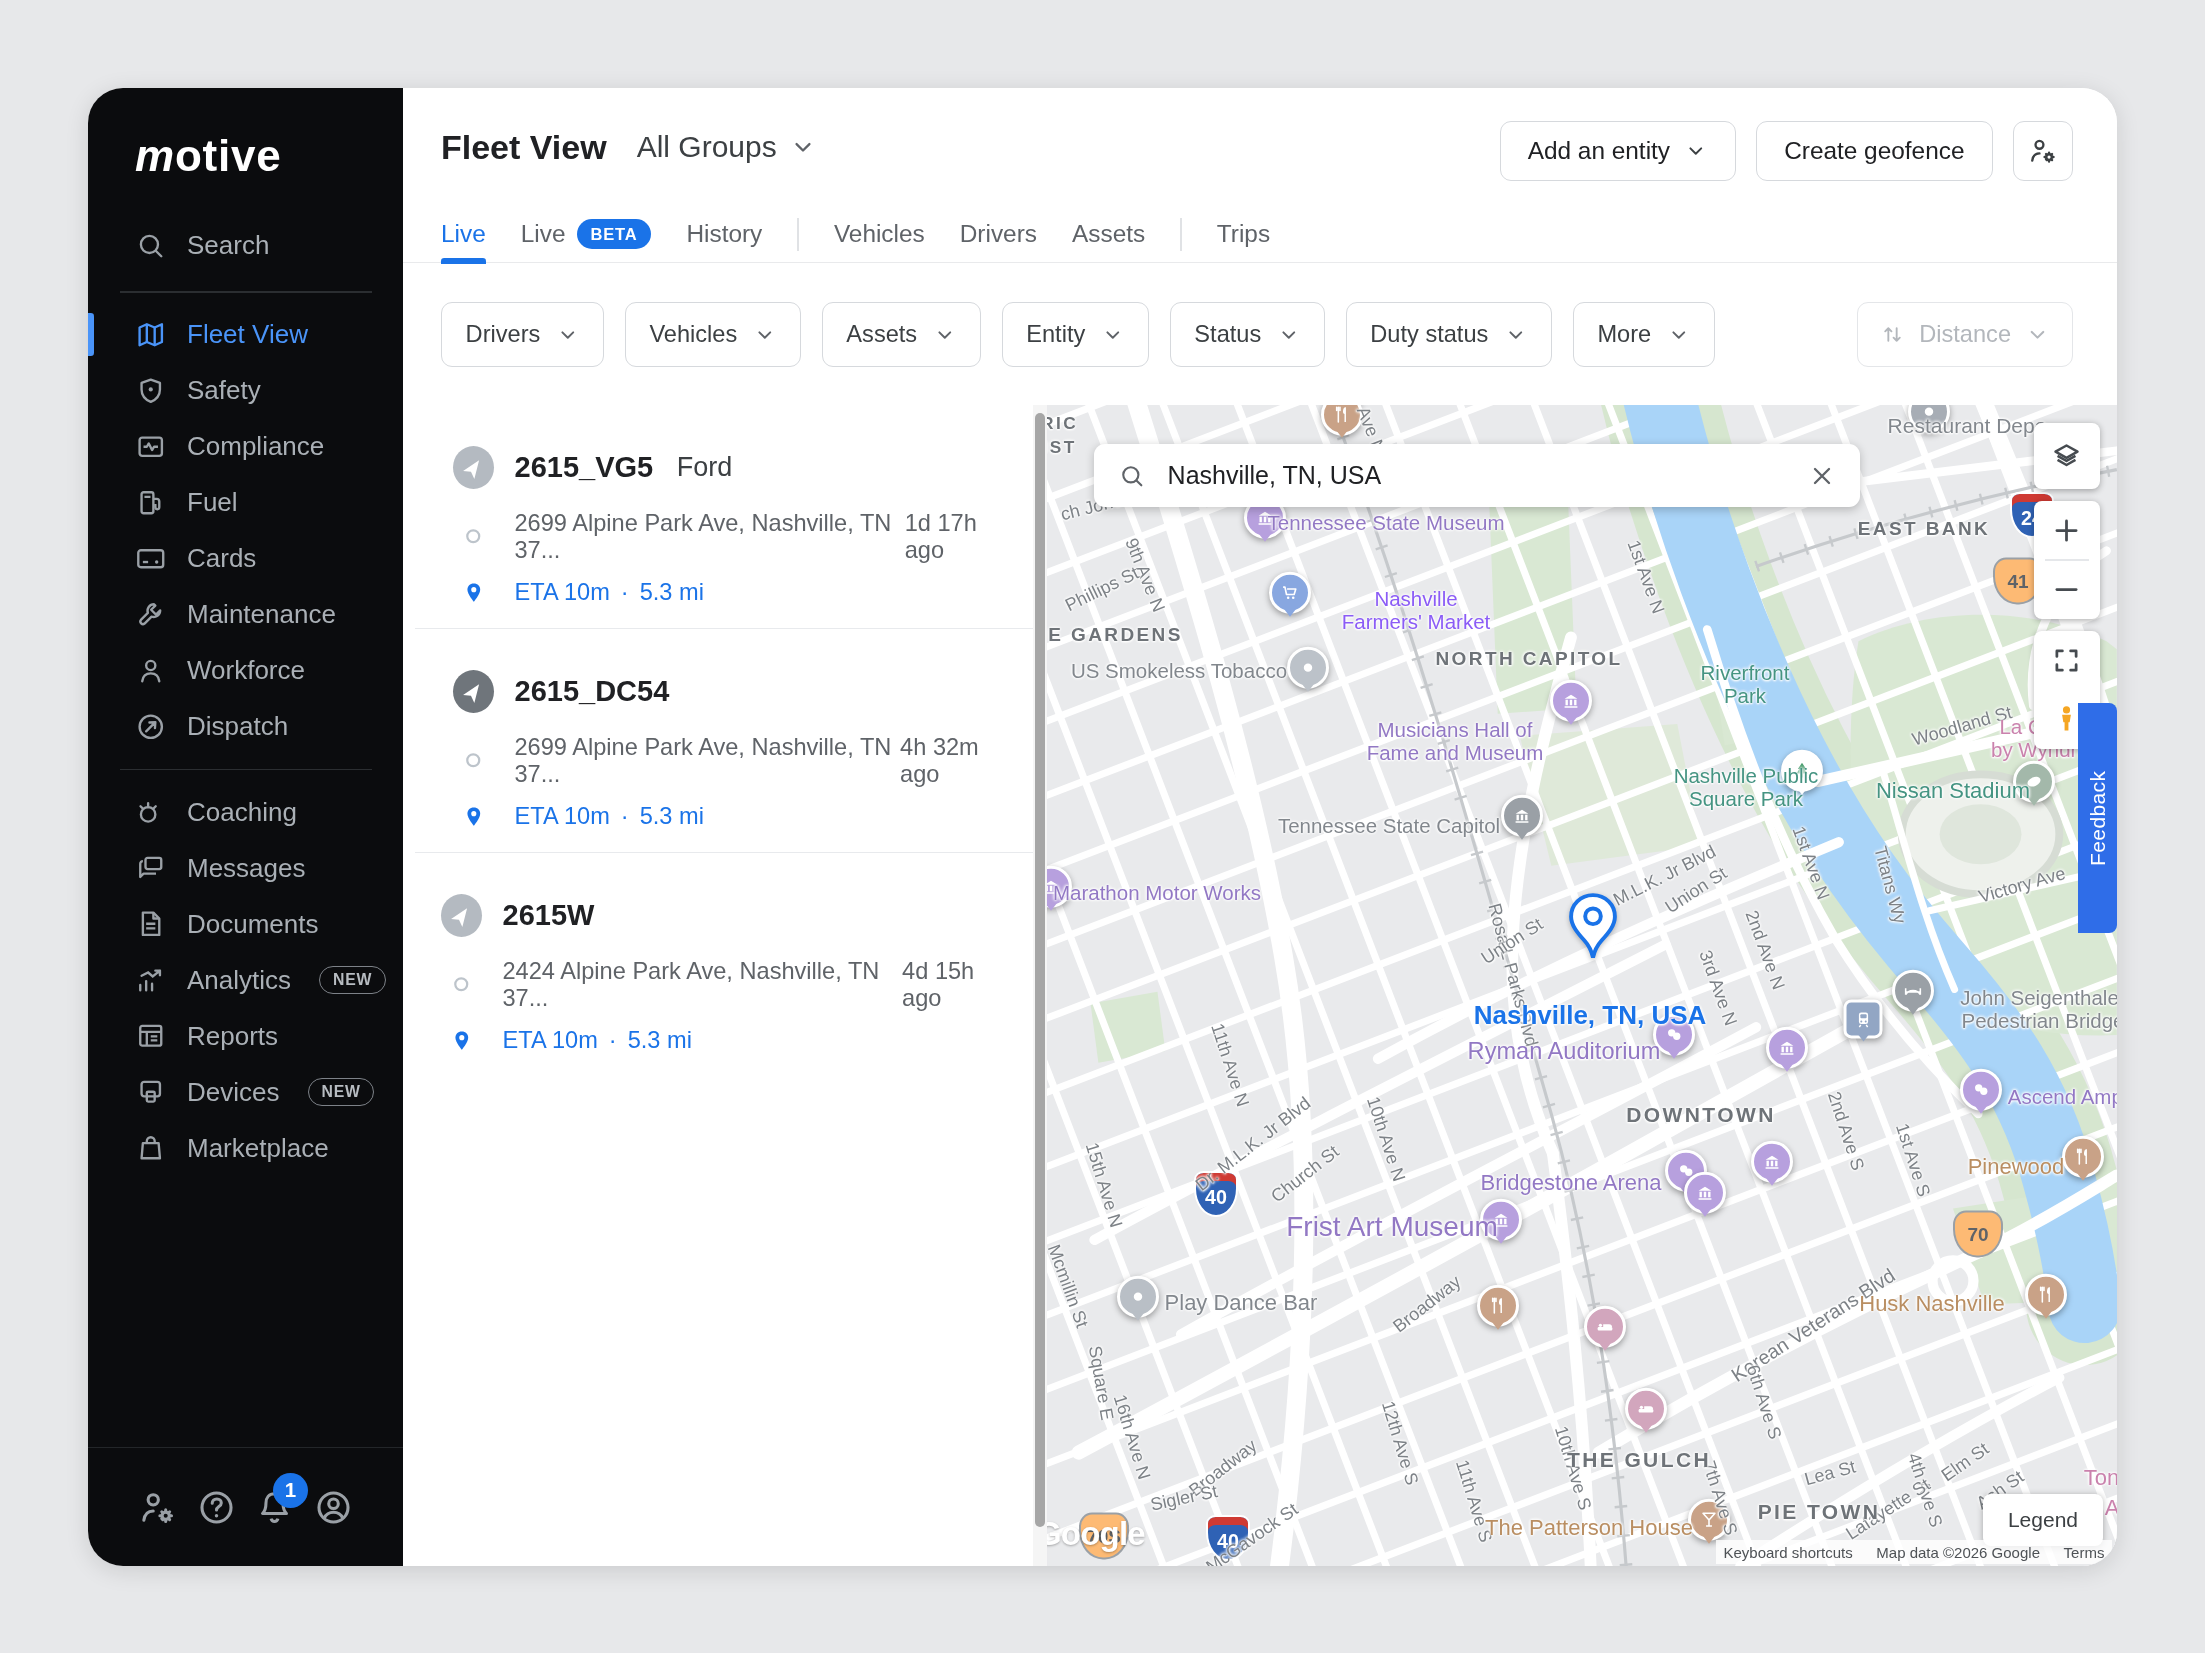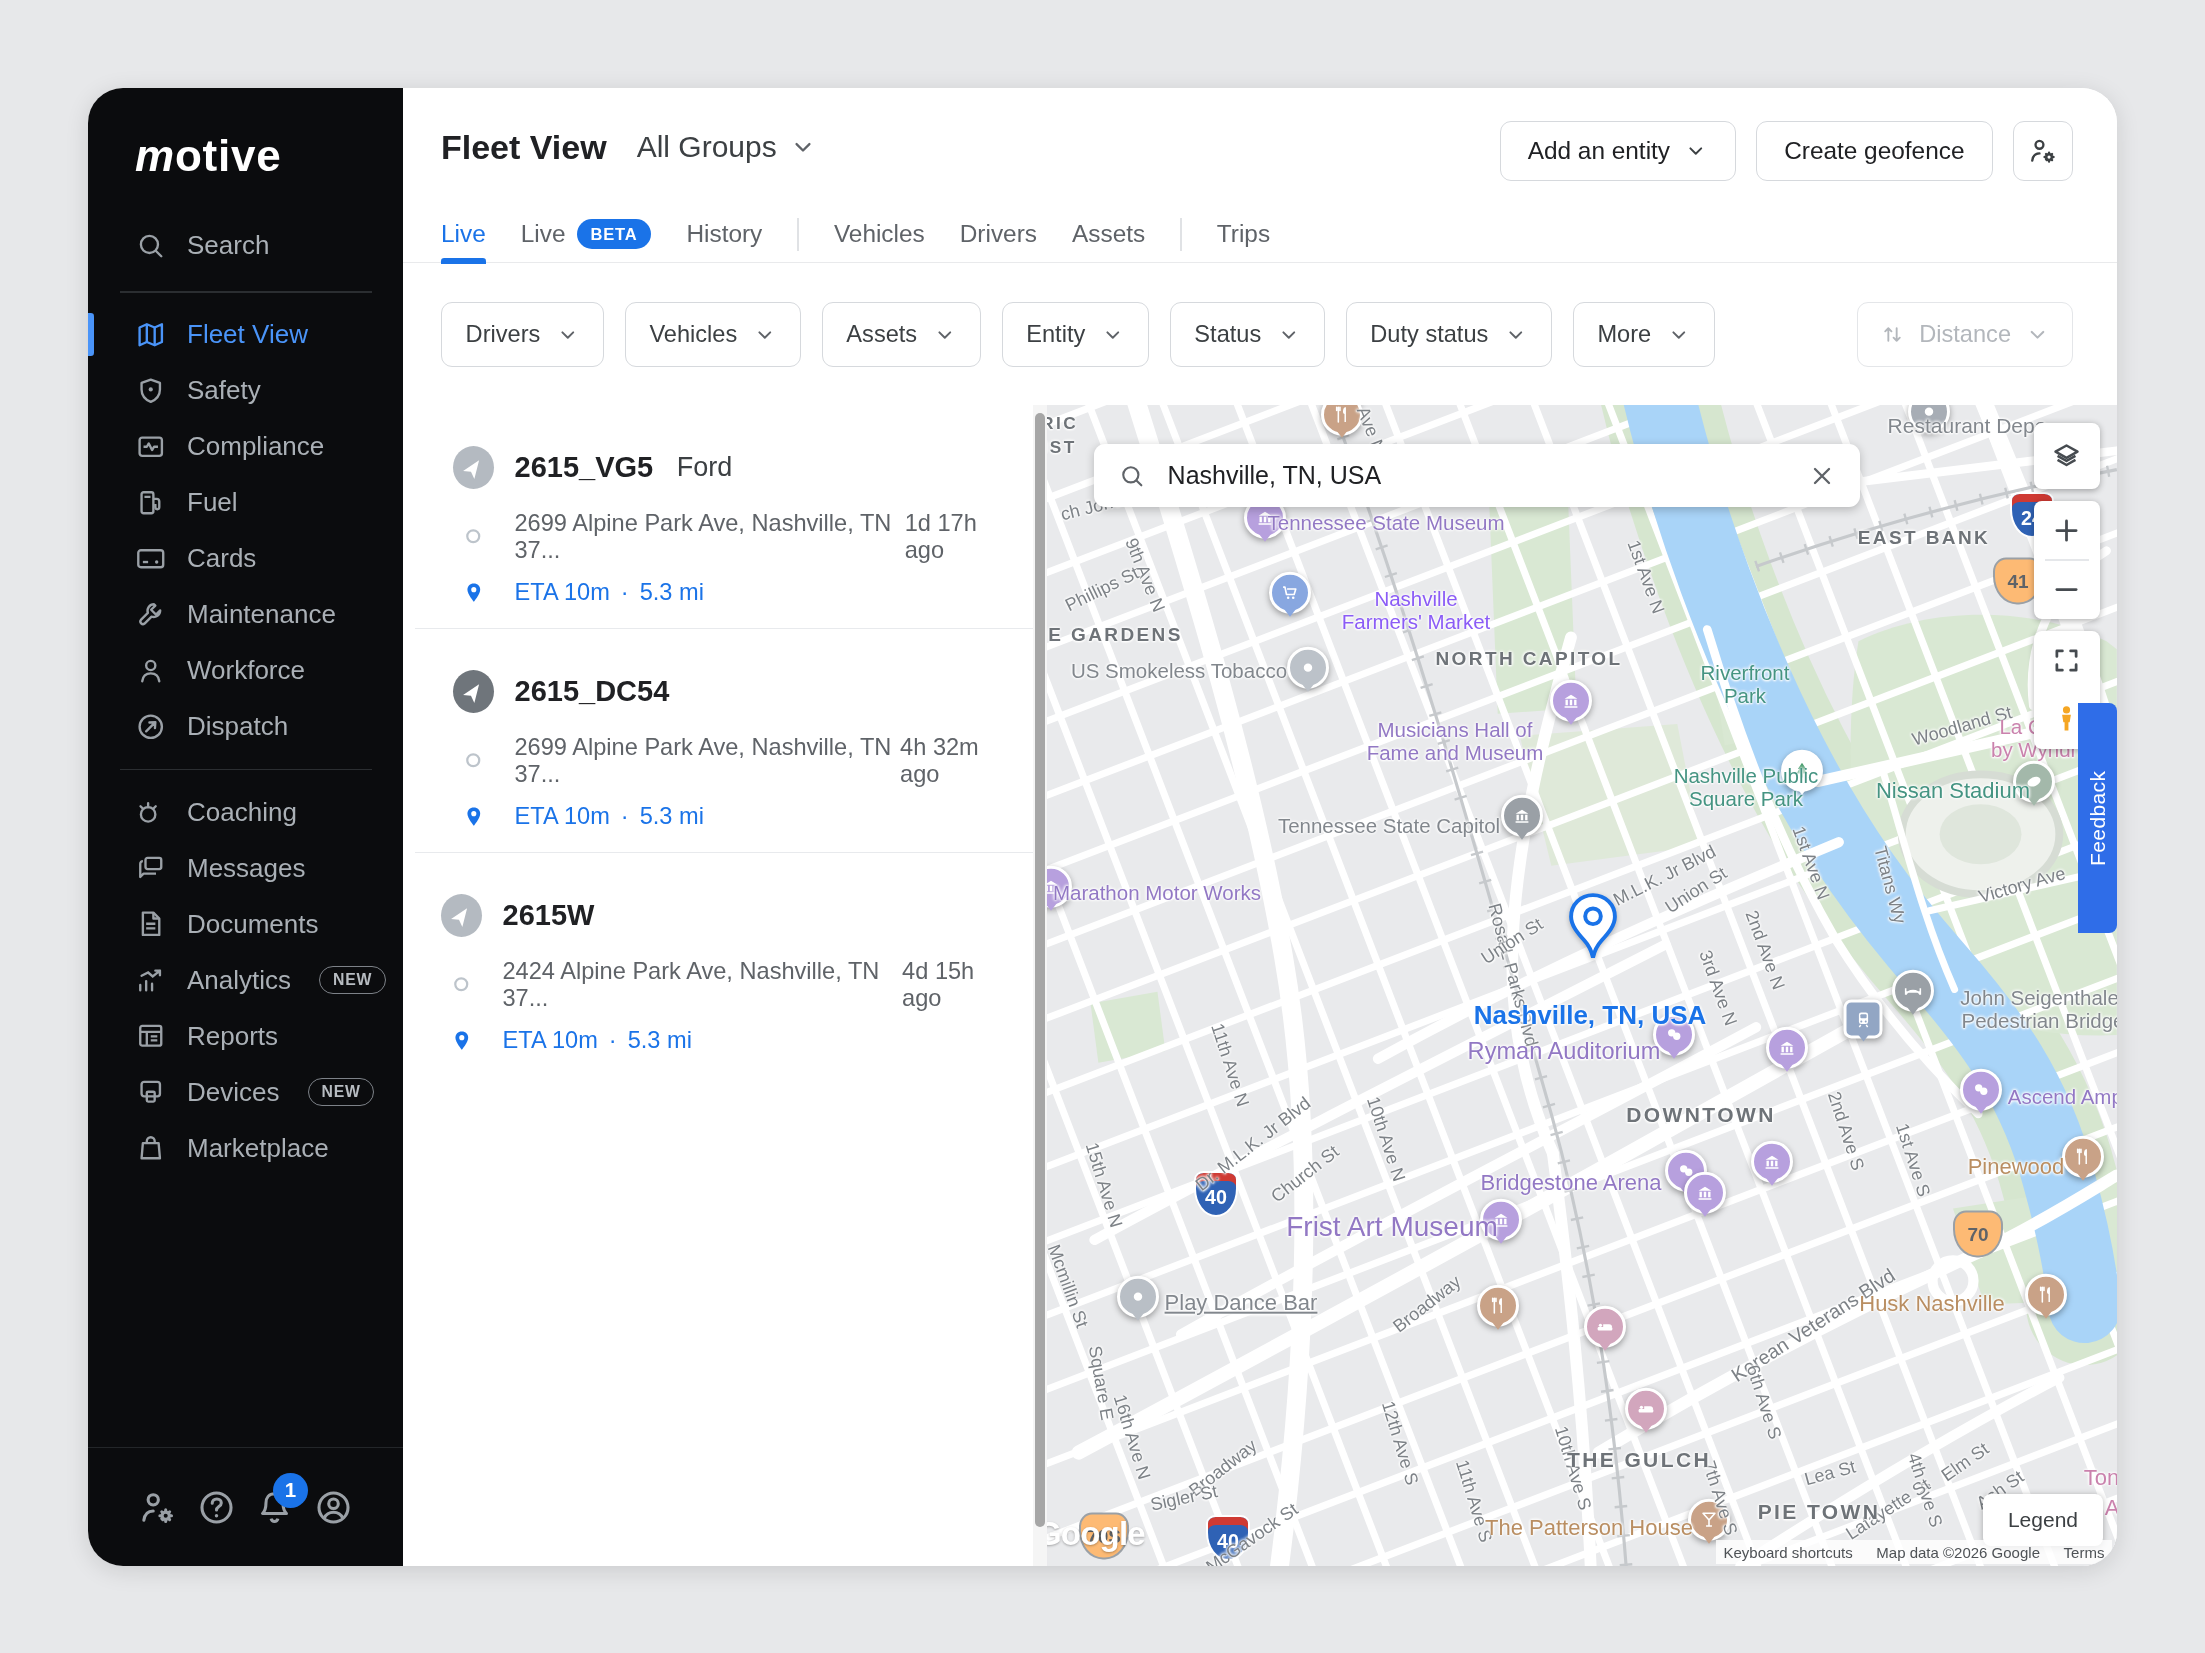--- a/index.html
+++ b/index.html
@@ -917,21 +917,21 @@
             <div class="mlabel k-poi c-gray" style="left: 132px; top: 266px;">
               <div>US Smokeless Tobacco</div>
             </div>
             <div class="mlabel k-area" style="left: 482px; top: 254px;">
               <div>NORTH CAPITOL</div>
             </div>
             <div class="mlabel k-poi c-green" style="left: 698px; top: 280px;">
               <div>Riverfront</div>
               <div>Park</div>
             </div>
-            <div class="mlabel k-area" style="left: 865px; top: 133px; padding-left: 24px;">
+            <div class="mlabel k-area" style="left: 865px; top: 124px; padding-left: 24px;">
               <div>EAST BANK</div>
             </div>
             <div class="mlabel k-poi c-purple" style="left: 408px; top: 337px;">
               <div>Musicians Hall of</div>
               <div>Fame and Museum</div>
             </div>
             <div class="mlabel k-poi c-green" style="left: 699px; top: 383px;">
               <div>Nashville Public</div>
               <div>Square Park</div>
             </div>
@@ -1017,21 +1017,21 @@
             </div>
             <div class="mlabel k-poi c-purple" style="left: 1024px; top: 692px;">
               <div>Ascend Amph</div>
             </div>
             <div class="mlabel k-street" style="left: 258px; top: 769px; --r: -38deg;">
               <div>Church St</div>
             </div>
             <div class="mlabel k-poi c-purple" style="left: 345px; top: 822px; font-size: 28px;">
               <div>Frist Art Museum</div>
             </div>
-            <div class="mlabel k-poi c-gray" style="left: 194px; top: 898px; font-size: 22px; text-decoration: underline;">
+            <div class="mlabel k-poi c-gray" style="left: 194px; top: 898px; font-size: 22px;">
               <div>Play Dance Bar</div>
             </div>
             <div class="mlabel k-street" style="left: 380px; top: 899px; --r: -38deg;">
               <div>Broadway</div>
             </div>
             <div class="mlabel k-street" style="left: 176px; top: 1063px; --r: -38deg;">
               <div>Broadway</div>
             </div>
             <div class="mlabel k-street" style="left: 353px; top: 1038px; --r: 73deg;">
               <div>12th Ave S</div>

